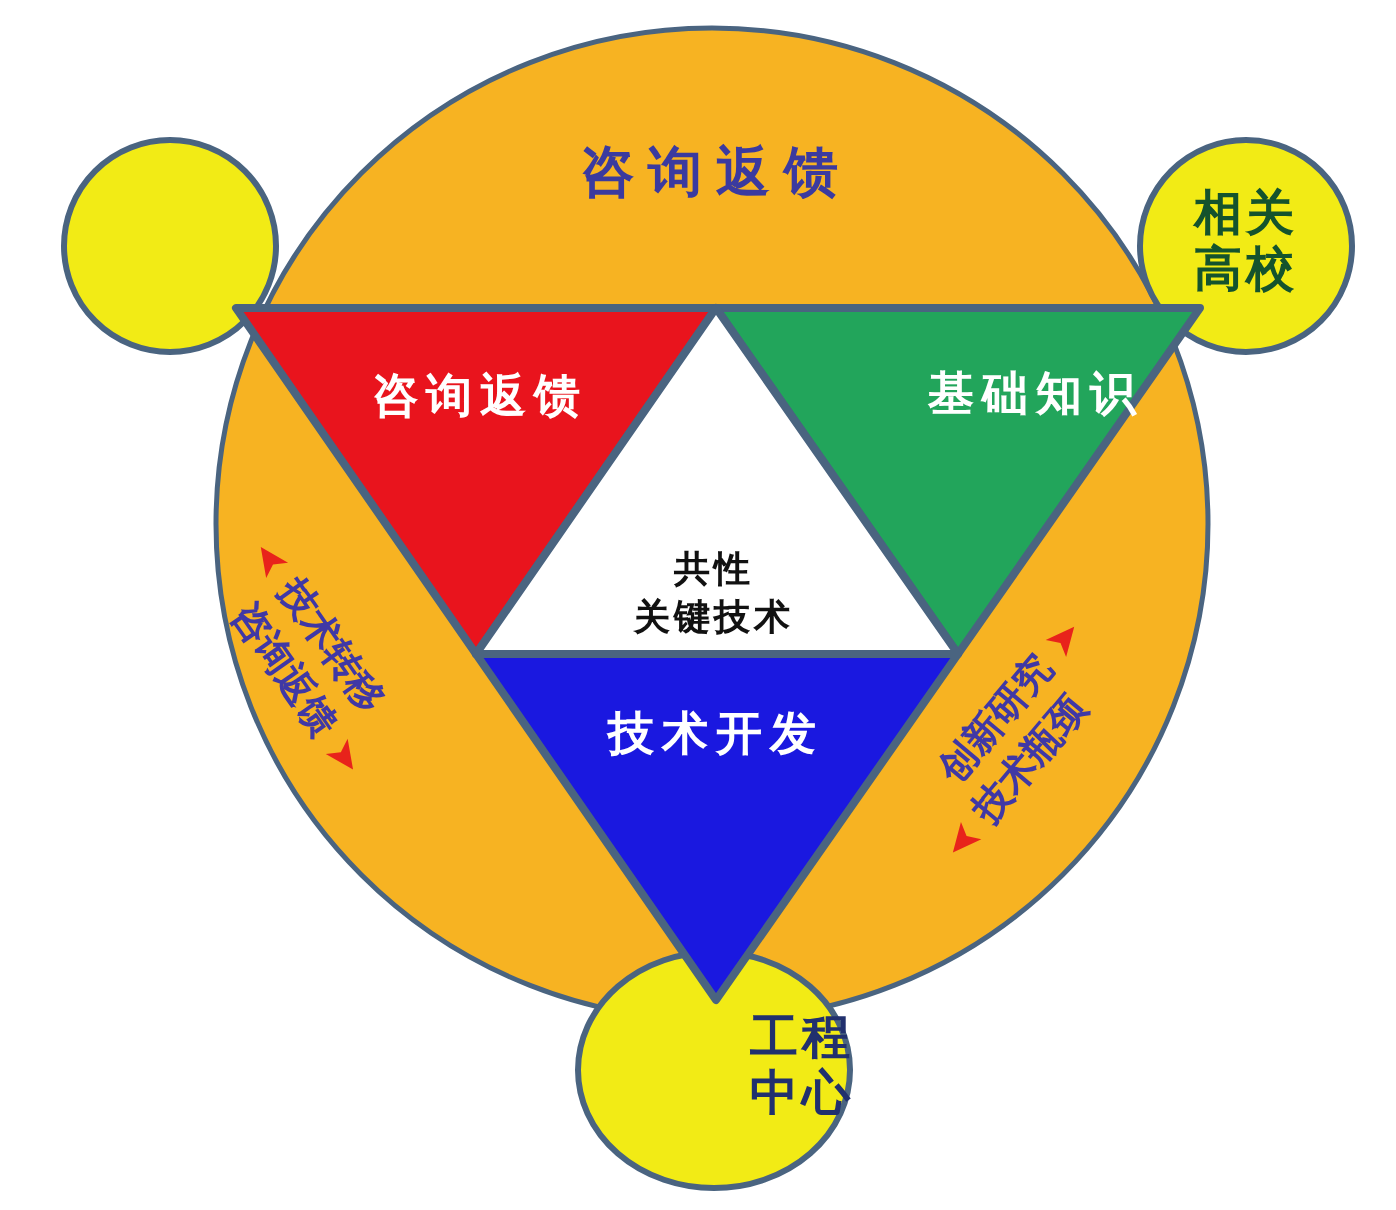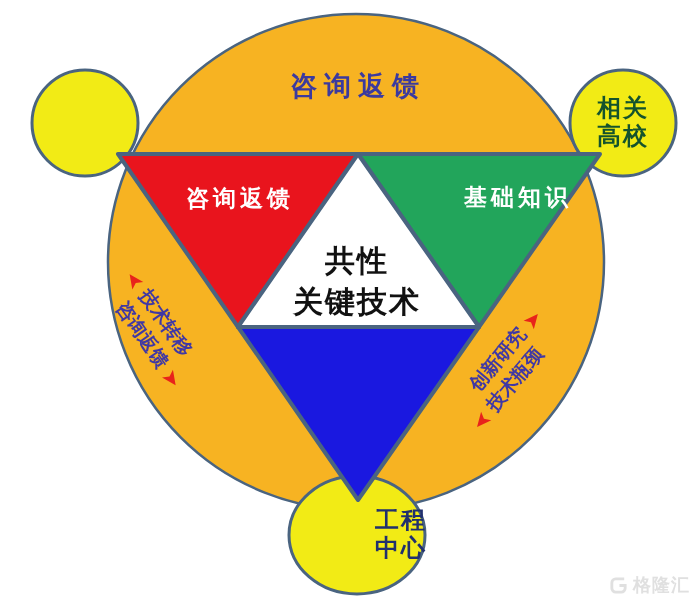--- a/index.html
+++ b/index.html
@@ -6,21 +6,21 @@
   body { width: 698px; height: 605px; position: relative; overflow: hidden;
          font-family: "Liberation Sans", "DejaVu Sans", sans-serif; }
   .stage { position: absolute; inset: 0; }
   svg.diagram { position: absolute; left: 0; top: 0; }
 
   .label { position: absolute; transform: translate(-50%, -50%);
            text-align: center; white-space: pre-line; font-weight: bold; }
   .title-label   { font-size: 27px; letter-spacing: 7px; }
   .node-label    { font-size: 24px; line-height: 1.18; letter-spacing: 2px; }
   .tri-label     { font-size: 23px; letter-spacing: 4px; }
-  .core-label    { font-size: 30px; letter-spacing: 2px; line-height: 1.35; }
+  .core-label    { font-size: 18px; letter-spacing: 2px; line-height: 1.35; margin-top: 16px; }
 
   .flow { position: absolute; font-size: 19px; font-weight: bold; width: 176px; }
   .flow-left  { transform: translate(-50%,-50%) rotate(55deg); }
   .flow-right { transform: translate(-50%,-50%) rotate(-50deg); }
   .flow-row { display: flex; align-items: center; gap: 6px; white-space: nowrap; }
   .indent-sm { margin-left: 20px; }
   .indent-md { margin-left: 28px; }
   .arrow { font-size: 21px; line-height: 1; display: inline-block; }
   .arrow-back { transform: scaleX(-1); }
 
@@ -58,20 +58,21 @@
   <div class="label node-label" style="left: 357px; top: 534px; color: rgb(33, 48, 110); margin-left: 44px;">工程
 中心</div>
 
   <div class="label tri-label" style="left: 240px; top: 198px; color: rgb(255, 255, 255);">咨询返馈</div>
 
   <div class="label tri-label" style="left: 478px; top: 197px; color: rgb(255, 255, 255); margin-left: 40px;">基础知识</div>
 
   <div class="label core-label" style="left: 357px; top: 281px; color: rgb(17, 17, 17);">共性
 关键技术</div>
 
+  <div class="label tri-label" style="left: 358px; top: 367px; color: rgb(255, 255, 255);">技术开发</div>
 
   <div class="flow flow-left" style="left: 170px; top: 352px; color: rgb(64, 56, 165);">
     <div class="flow-row">
       <span class="arrow arrow-back" style="color: rgb(232, 35, 27);">➤</span>
       <span>技术转移</span>
     </div>
     <div class="flow-row indent-sm">
       <span>咨询返馈</span>
       <span class="arrow" style="color: rgb(232, 35, 27);">➤</span>
     </div>
@@ -81,20 +82,14 @@
     <div class="flow-row indent-md">
       <span>创新研究</span>
       <span class="arrow" style="color: rgb(232, 35, 27);">➤</span>
     </div>
     <div class="flow-row">
       <span class="arrow arrow-back" style="color: rgb(232, 35, 27);">➤</span>
       <span>技术瓶颈</span>
     </div>
   </div>
 
-  <div class="watermark" style="color: rgb(224, 224, 224);">
-    <svg class="wm-logo" viewBox="0 0 20 20">
-      <path d="M16 3 H7 a4 4 0 0 0 -4 4 v6 a4 4 0 0 0 4 4 h6 a4 4 0 0 0 4 -4 v-3 h-6" fill="none" stroke-width="3" stroke="#E0E0E0"></path>
-    </svg>
-    <span class="wm-text">格隆汇</span>
-  </div>
 
 </div>
 
 </body></html>

